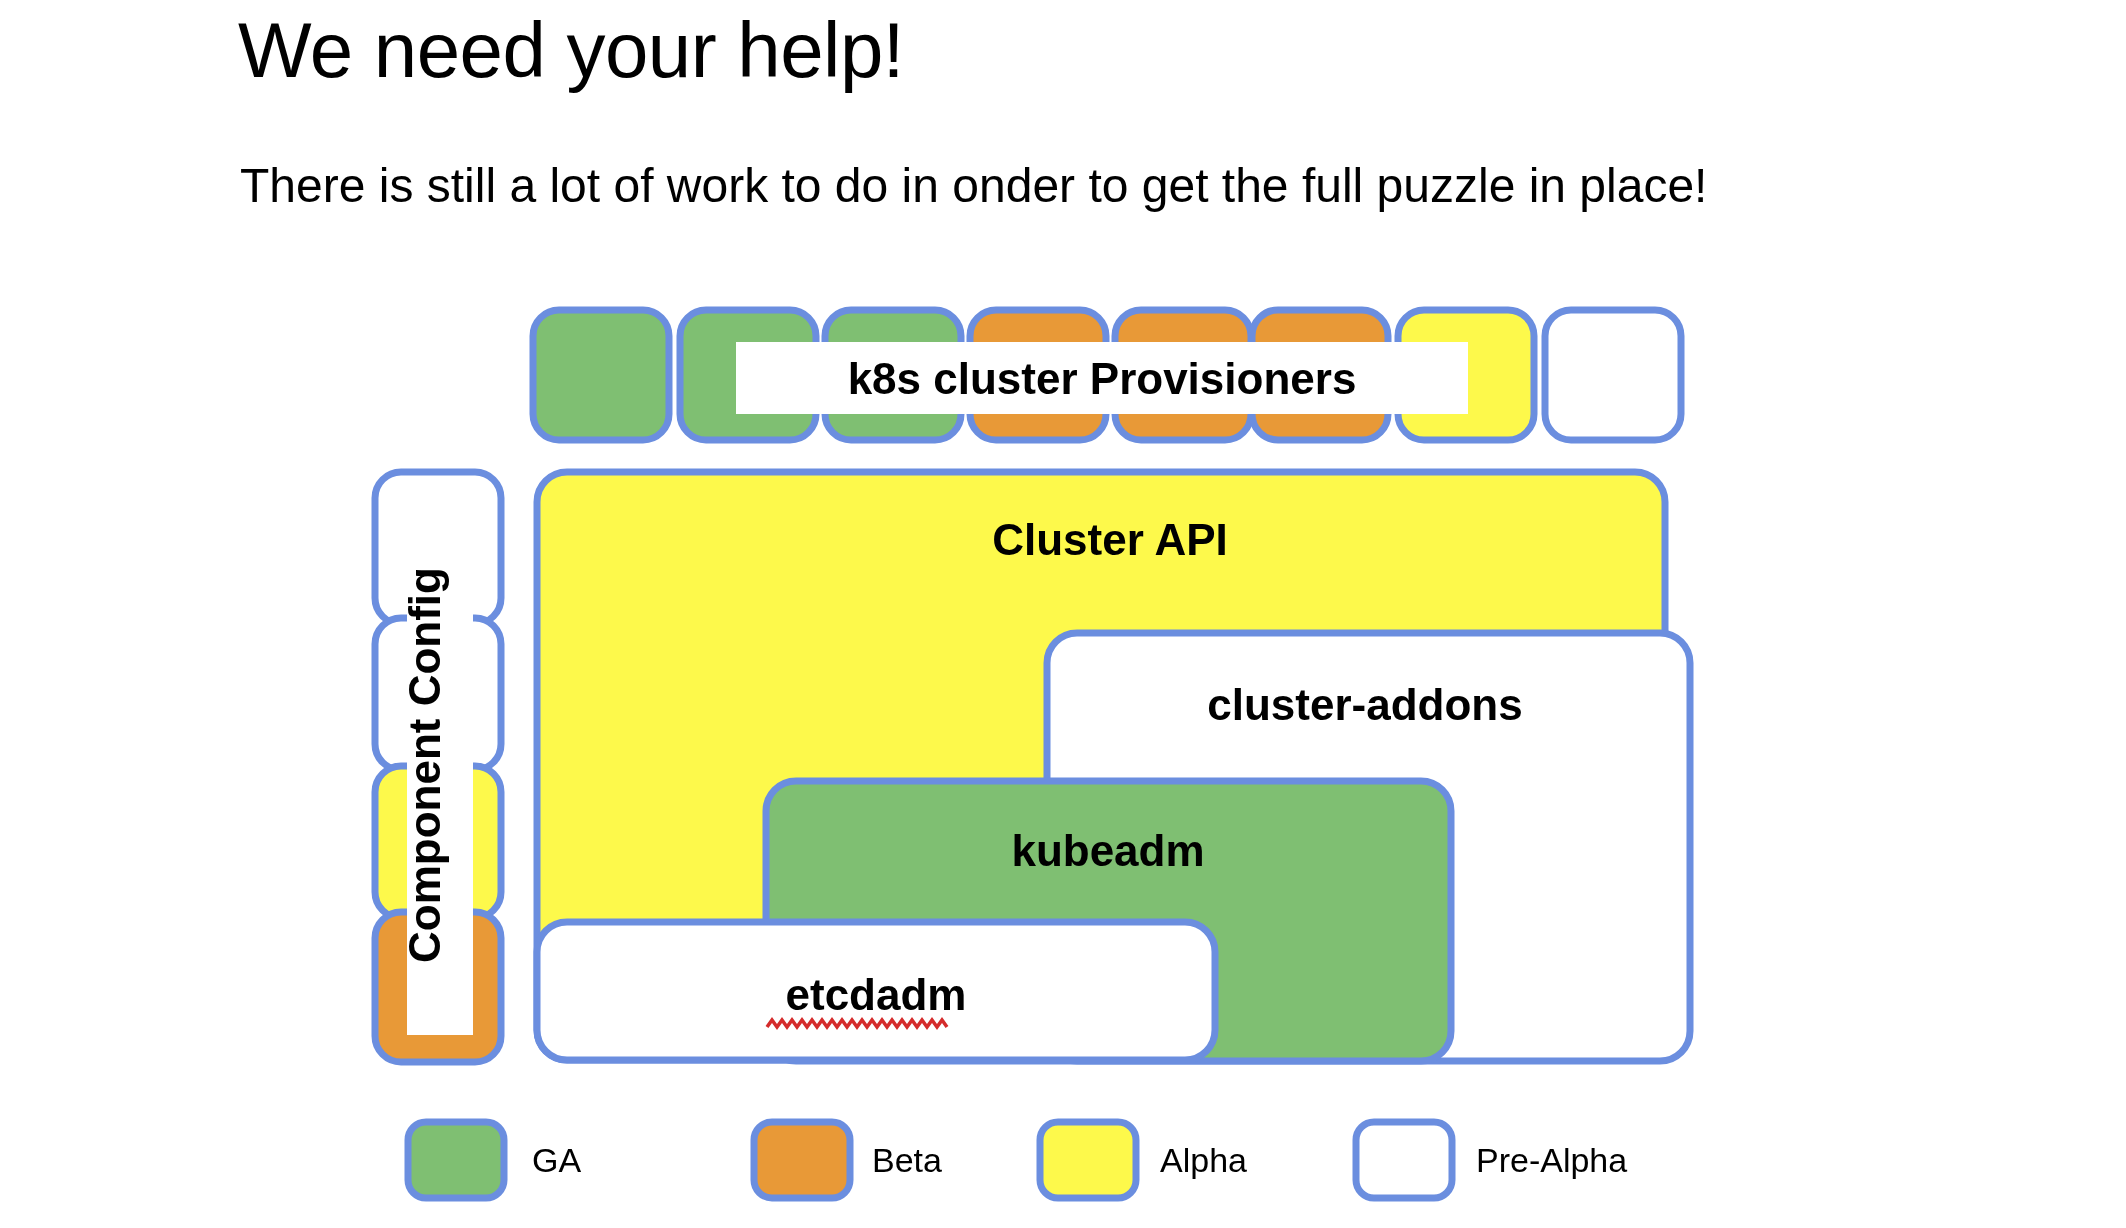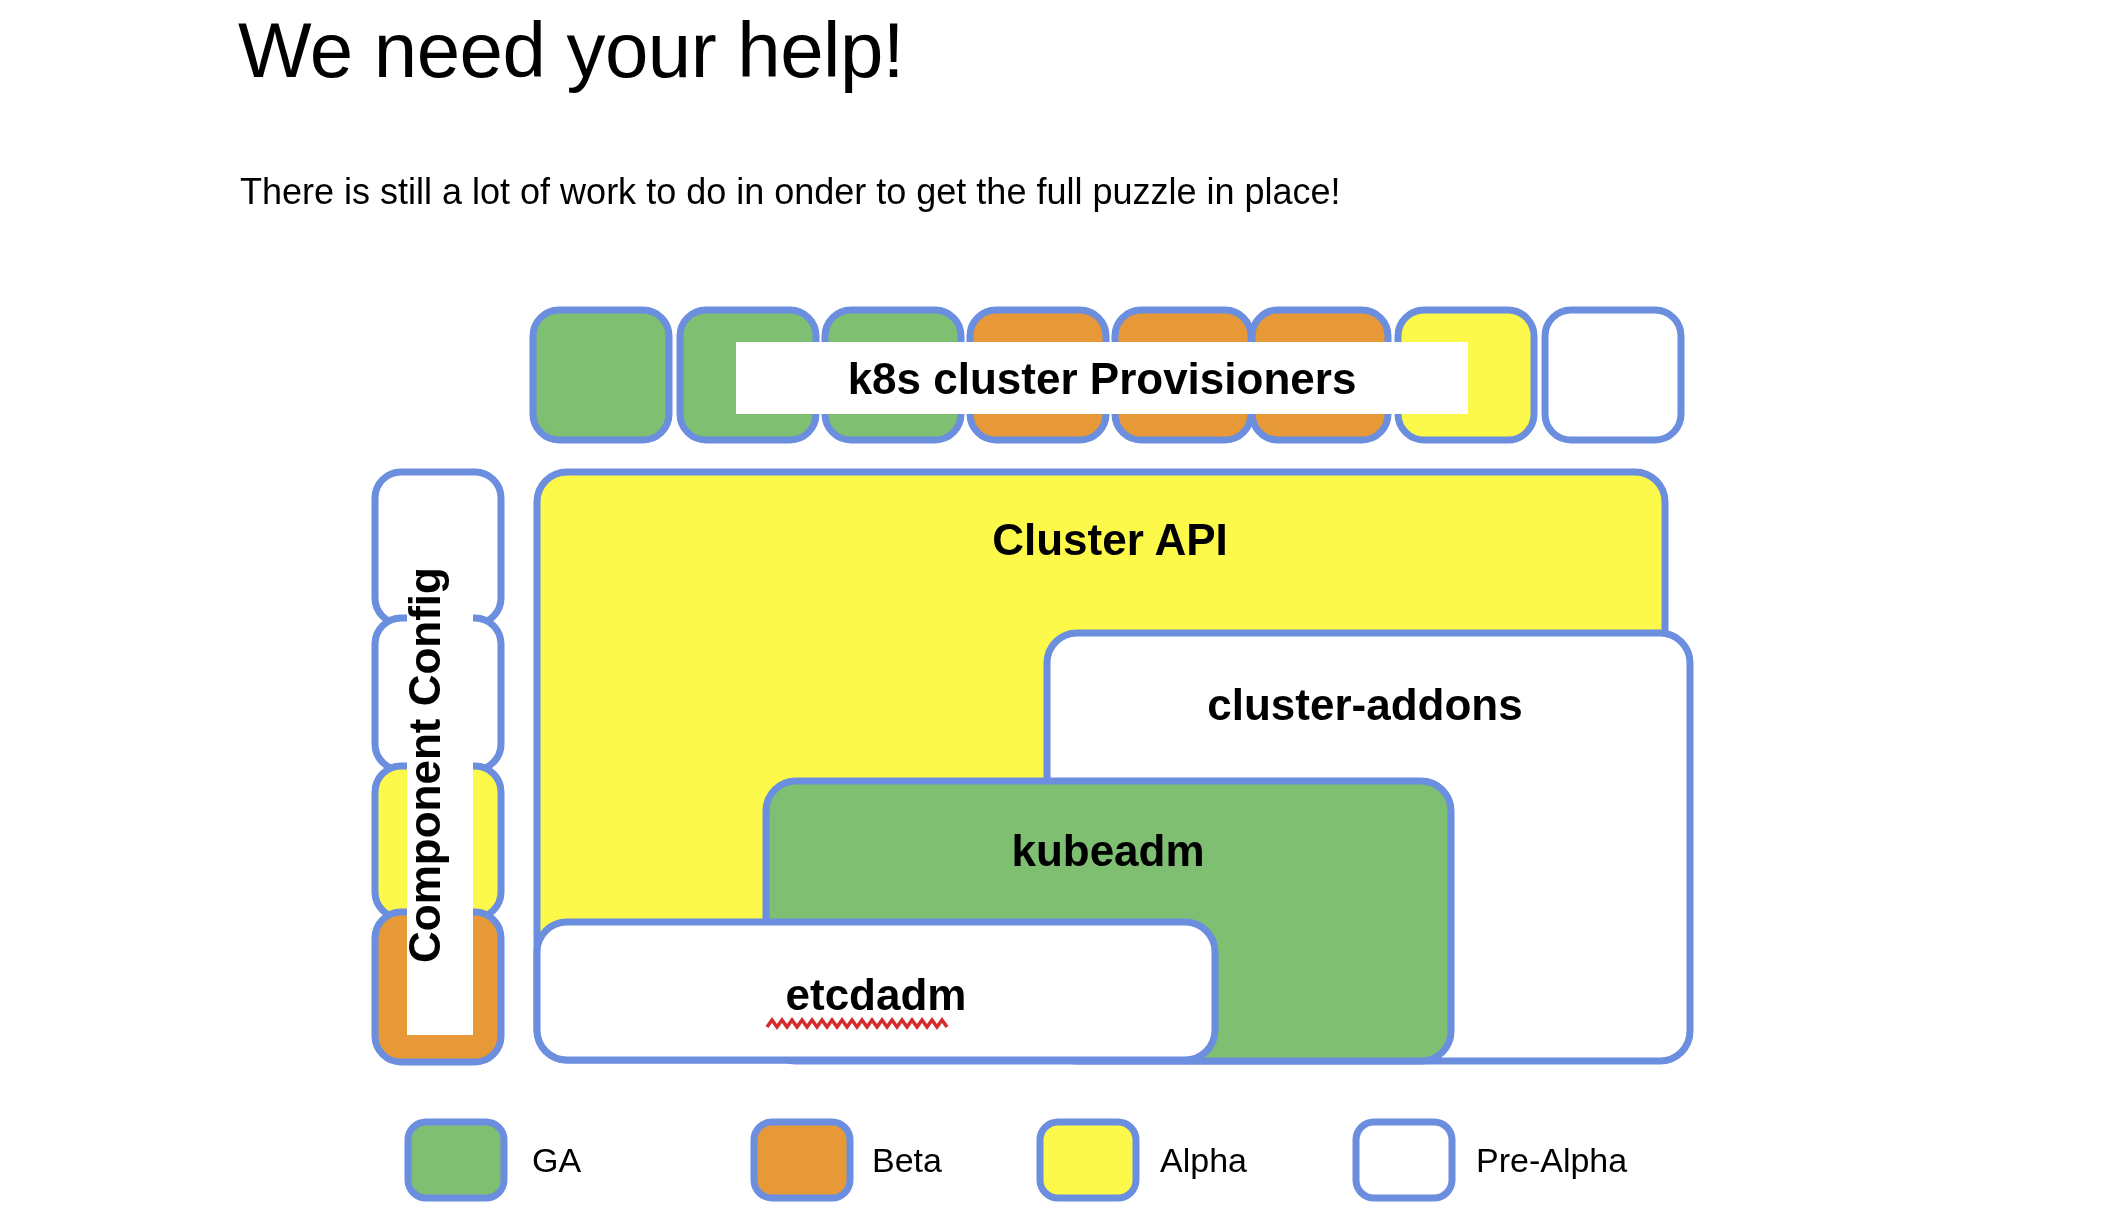--- a/index.html
+++ b/index.html
@@ -26,22 +26,22 @@
     font-size: 78px;
     font-weight: 400;
     line-height: 1.05;
     letter-spacing: -0.5px;
     white-space: nowrap;
     color: #000000;
   }
   #subtitle {
     position: absolute;
     left: 240px;
-    top: 172px;
-    font-size: 36px;
+    top: 160px;
+    font-size: 48px;
     font-weight: 400;
     line-height: 1.1;
     white-space: nowrap;
     color: #000000;
   }
   #diagram {
     position: absolute;
     left: 0;
     top: 0;
     width: 2126px;

